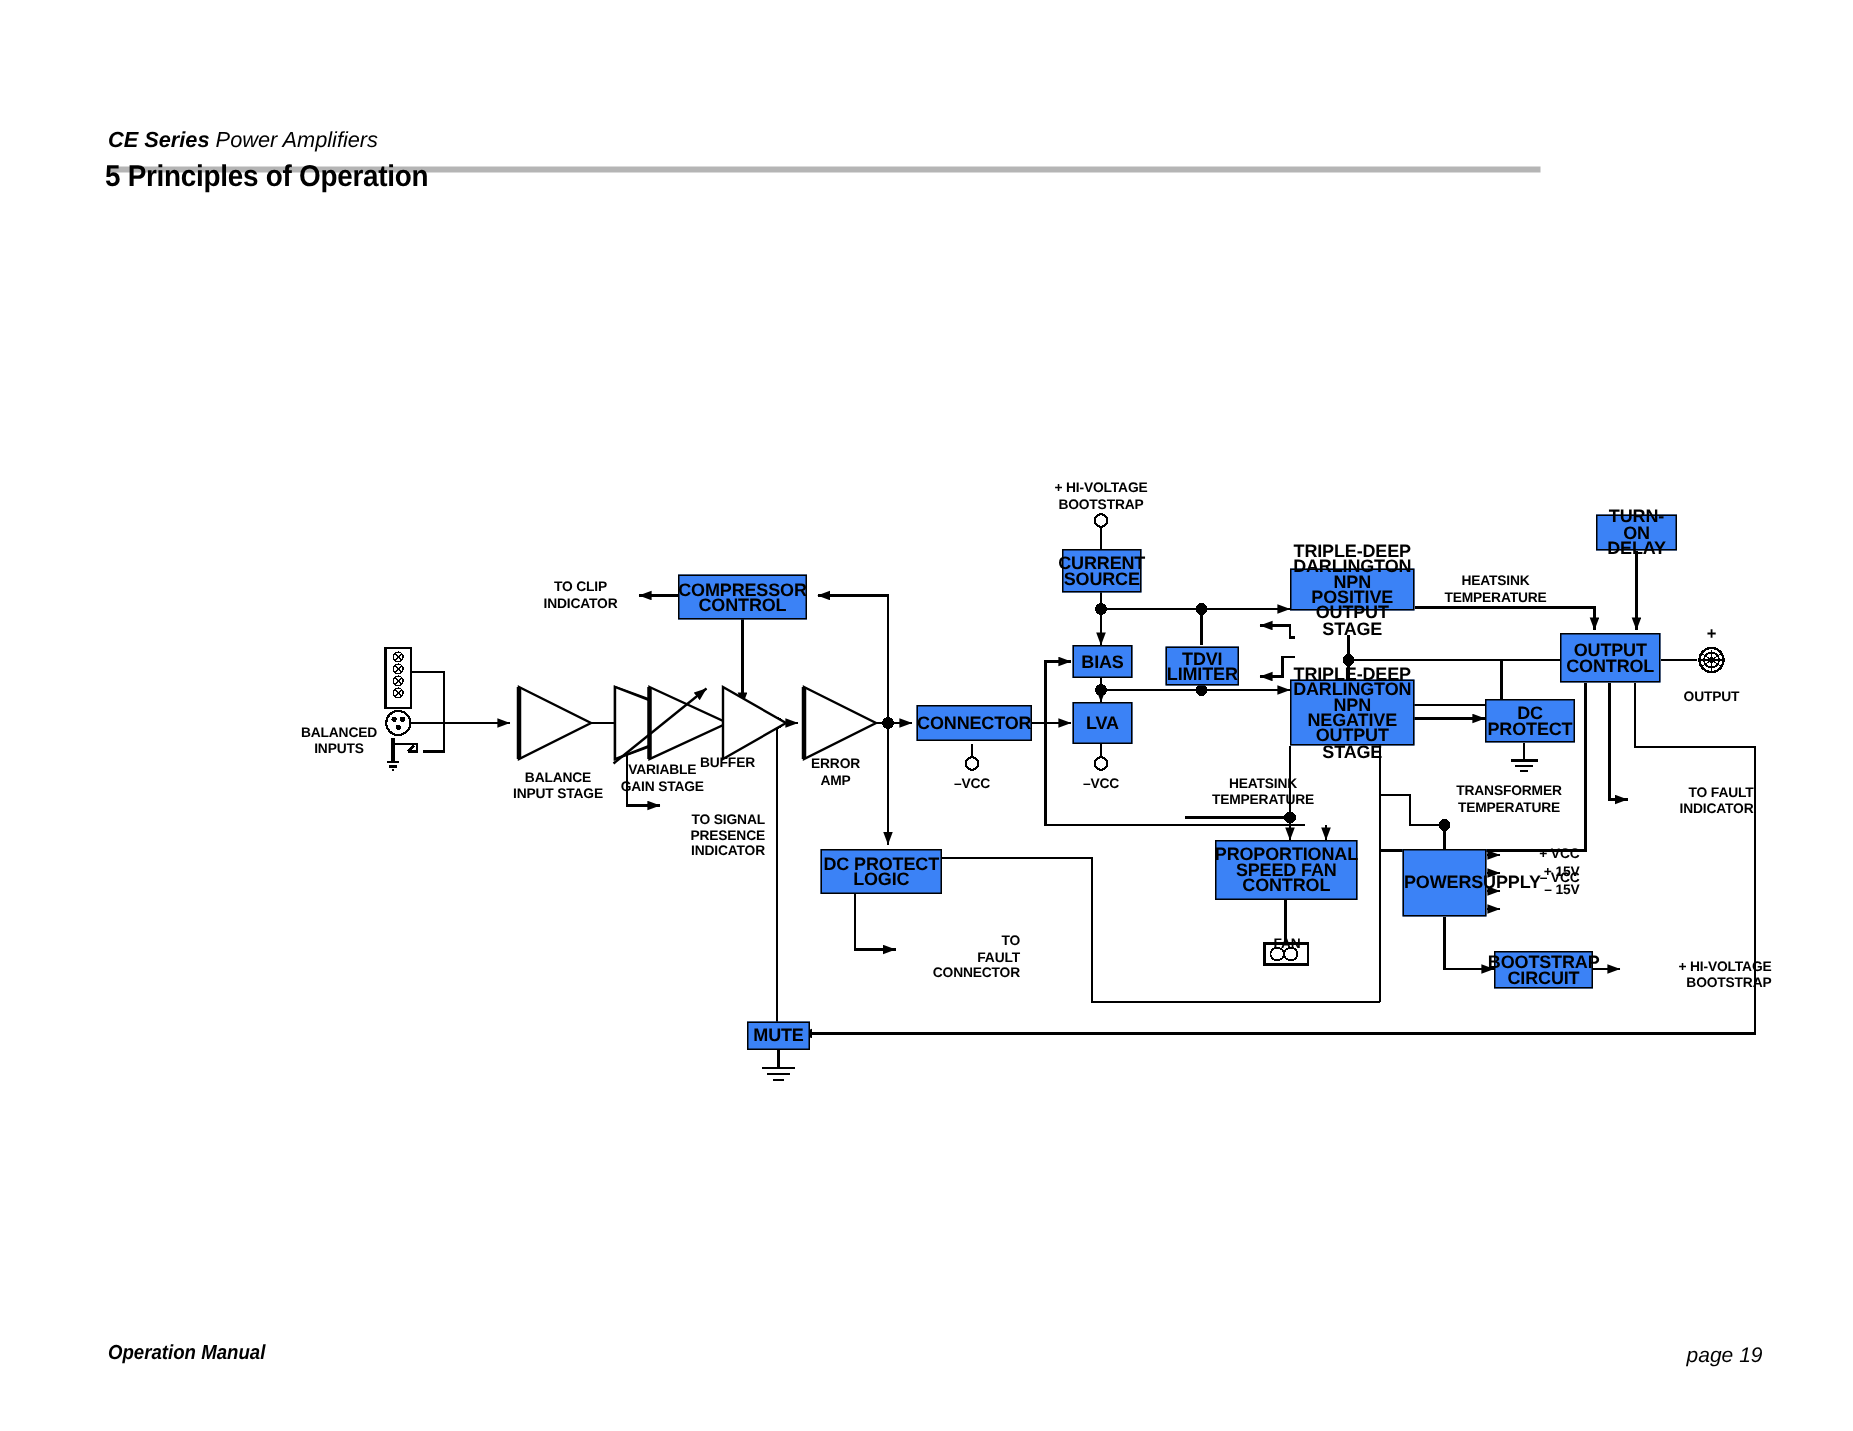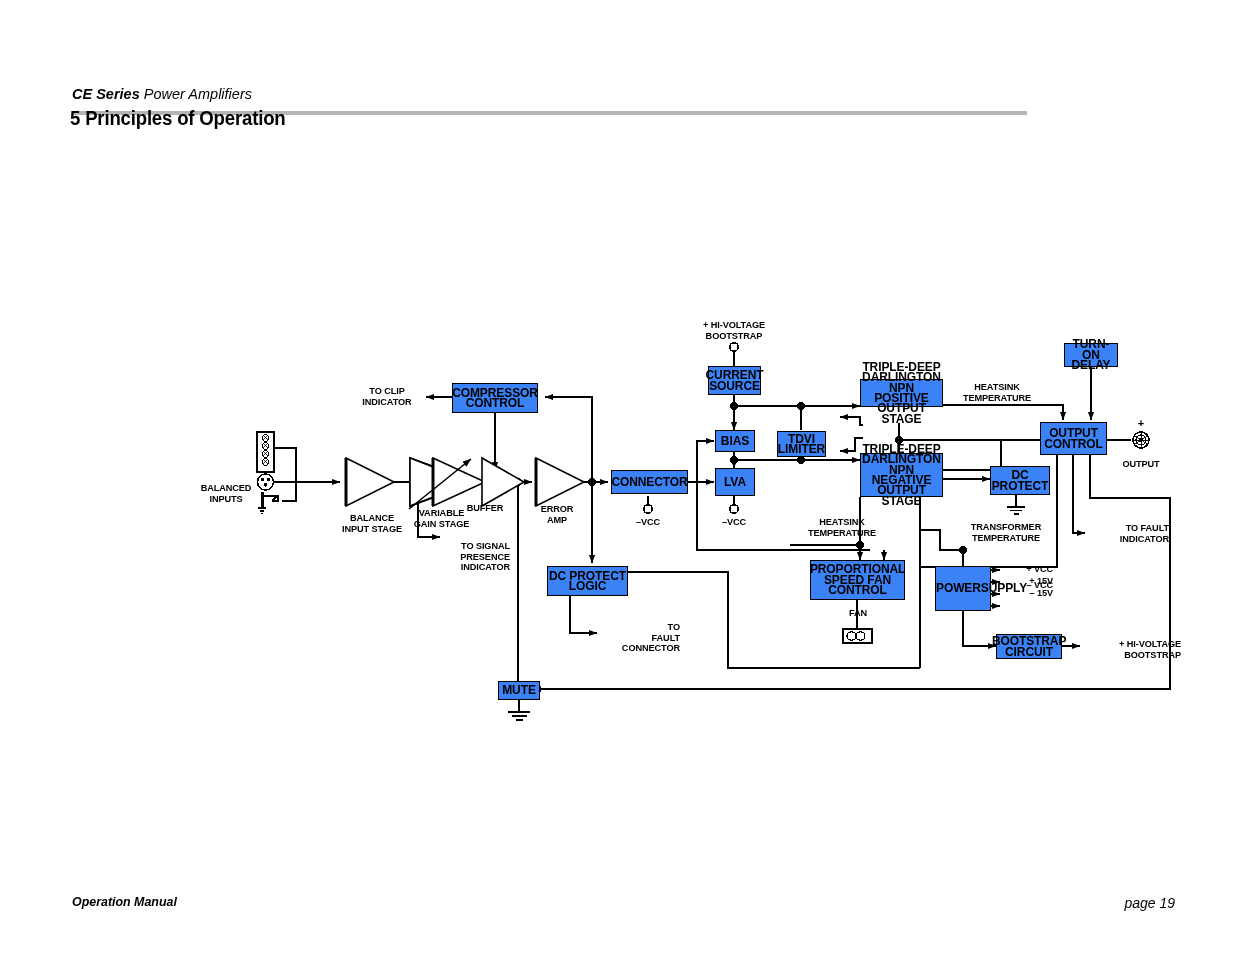--- a/index.html
+++ b/index.html
@@ -343,21 +343,21 @@
     <div class="lbl" style="left:958px;top:522px;width:96px;">TRANSFORMER
 TEMPERATURE</div>
 
     <div class="lbl l" style="left:1089px;top:523px;width:80px;">TO FAULT
 INDICATOR</div>
 
     <div class="lbl l" style="left:600px;top:622px;width:80px;">TO
 FAULT
 CONNECTOR</div>
 
-    <div class="lbl" style="left:838px;top:608px;width:40px;">FAN</div>
+    <div class="lbl" style="left:838px;top:624px;width:40px;">FAN</div>
 
     <div class="lbl" style="left:1118px;top:459px;width:46px;">OUTPUT</div>
     <div class="lbl" style="left:1128px;top:418px;width:26px;font-size:11px;">+</div>
 
     <div class="lbl l" style="left:1003px;top:564px;width:50px;">+ VCC</div>
     <div class="lbl l" style="left:1003px;top:576px;width:50px;">+ 15V</div>
     <div class="lbl l" style="left:1003px;top:588px;width:50px;">– 15V</div>
     <div class="lbl l" style="left:1003px;top:580px;width:50px;">– VCC</div>
 
     <div class="lbl l" style="left:1085px;top:639px;width:96px;">+ HI-VOLTAGE

